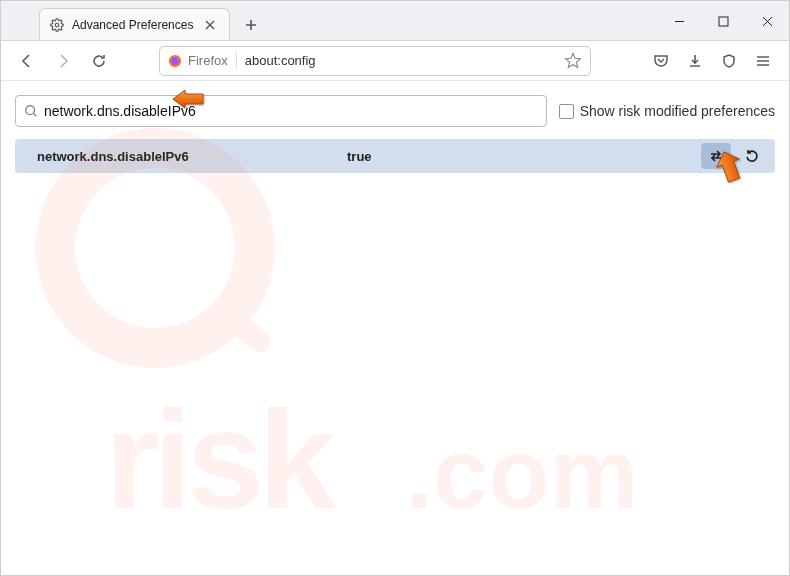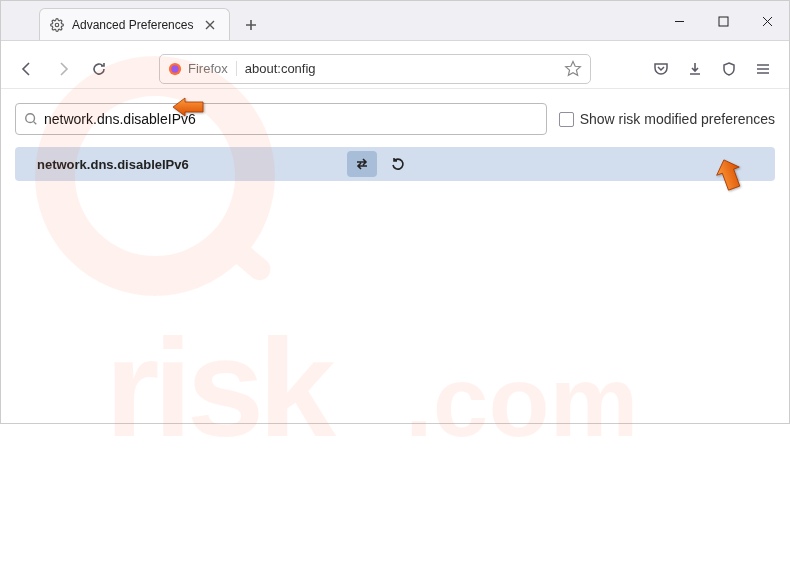--- a/index.html
+++ b/index.html
@@ -1,30 +1,30 @@
 <!DOCTYPE html>
 <html><head>
 <meta charset="utf-8">
 <style>
   * { box-sizing: border-box; margin: 0; padding: 0; font-family: "Segoe UI", Arial, sans-serif; }
   html, body { width: 790px; height: 576px; background: #fff; overflow: hidden; }
-  .window { width: 790px; height: 424px; border: 1px solid #ccc; display: flex; flex-direction: column; background: #fff; position: relative; }
+  .window { width: 790px; height: 576px; border: 1px solid #ccc; display: flex; flex-direction: column; background: #fff; position: relative; }
 
   
   .titlebar { height: 40px; display: flex; align-items: flex-end; background: #f0f0f4; border-bottom: 1px solid #d7d7db; }
   .tab-space { width: 38px; height: 100%; }
   .tab { display: flex; align-items: center; gap: 8px; background: #f9f9fb; border: 1px solid #d0d0d0; border-bottom: none; border-radius: 6px 6px 0 0; padding: 6px 10px; height: 32px; min-width: 170px; font-size: 12px; color: #222; }
   .tab .gear { width: 14px; height: 14px; }
   .tab-close { margin-left: auto; display: flex; align-items: center; justify-content: center; width: 18px; height: 18px; border-radius: 3px; cursor: pointer; }
   .newtab { width: 30px; height: 30px; display: flex; align-items: center; justify-content: center; margin-left: 6px; cursor: pointer; }
   .win-controls { margin-left: auto; display: flex; height: 100%; }
   .win-btn { width: 44px; height: 40px; display: flex; align-items: center; justify-content: center; cursor: pointer; }
 
   
-  .navbar { height: 40px; display: flex; align-items: center; padding: 0 10px; gap: 4px; border-bottom: 1px solid #e8e8e8; margin-top: 8px; }
+  .navbar { height: 40px; display: flex; align-items: center; padding: 0 10px; gap: 4px; border-bottom: 1px solid #e8e8e8; }
   .nav-btn { width: 32px; height: 32px; display: flex; align-items: center; justify-content: center; border-radius: 4px; cursor: pointer; color: #5b5b66; }
   .urlbar { flex: 1; height: 30px; margin: 0 50px 0 40px; border: 1px solid #ccc; border-radius: 5px; display: flex; align-items: center; padding: 0 8px; background: #fff; font-size: 13px; }
   .urlbar .ffx { width: 14px; height: 14px; margin-right: 6px; }
   .urlbar .ffx-label { color: #777; font-size: 13px; padding-right: 8px; border-right: 1px solid #ddd; }
   .urlbar .addr { color: #333; font-size: 13px; padding-left: 8px; flex: 1; }
   .urlbar .star { width: 18px; height: 18px; color: #888; }
   .right-tools { display: flex; gap: 2px; }
 
   
   .content { flex: 1; padding: 14px; position: relative; }
@@ -168,20 +168,21 @@
         <input class="search-input" value="network.dns.disableIPv6" style="">
       </div>
       <label class="chk-row">
         <span class="chk"></span>
         <span>Show risk modified preferences</span>
       </label>
     </div>
 
     <div class="pref-row">
       <div class="pref-name">network.dns.disableIPv6</div>
+      <div class="pref-val">true</div>
       <div class="pref-actions">
         <div class="act-btn hl">
           <svg width="16" height="16" viewBox="0 0 16 16" fill="none" stroke="#222" stroke-width="1.6">
               <path d="M3 6h9M9 3l3 3-3 3M13 10H4M7 13l-3-3 3-3"></path>
             </svg>
         </div>
         <div class="act-btn">
           <svg width="16" height="16" viewBox="0 0 16 16" fill="none" stroke="#222" stroke-width="1.6">
               <path d="M4 5a5 5 0 1 1-1 4M4 2v3h3"></path>
             </svg>

